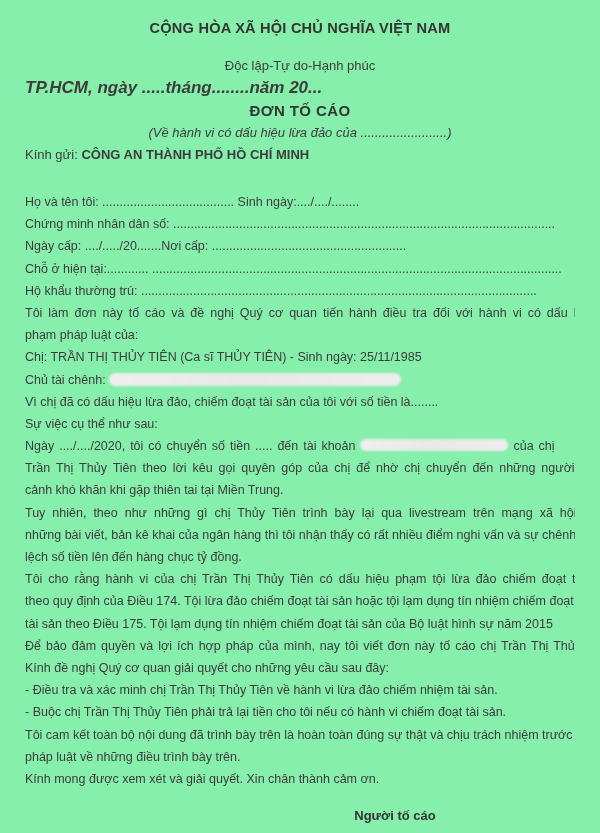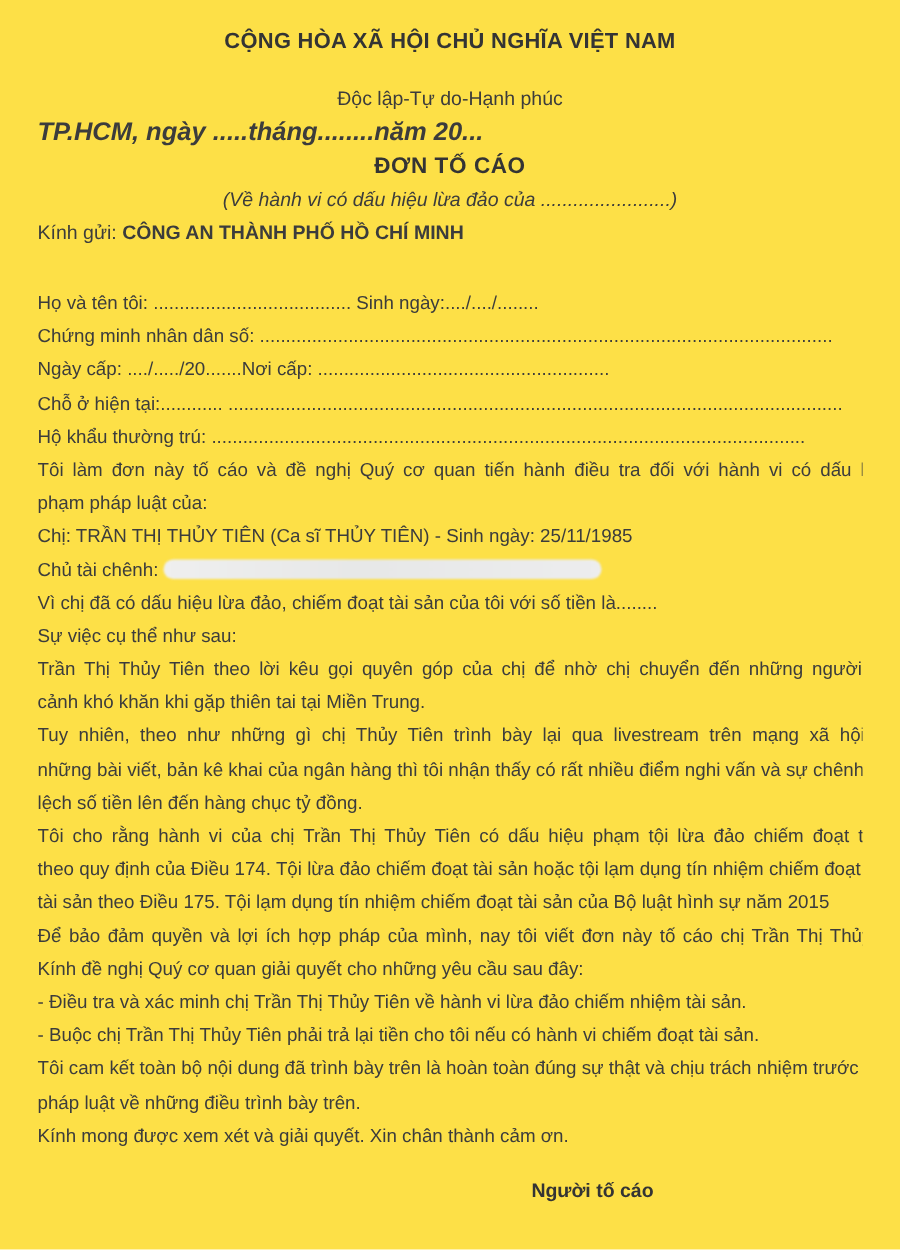--- a/index.html
+++ b/index.html
@@ -1,19 +1,19 @@
 <!DOCTYPE html>
 <html><head>
 <meta charset="utf-8">
 <style>
   html,body{margin:0;padding:0;background:#ffffff;}
   .page{
     width:600px;height:833px;box-sizing:border-box;
     padding:18px 25px 0 25px;
-    background:#fde047;
+    background:#86efac;
     font-family:"Liberation Sans", sans-serif;
     font-size:12.5px;
     color:#3c3c3c;
     overflow:hidden;
     position:relative;
   }
   .center{text-align:center;}
   .b{font-weight:bold;}
   .national-title{font-weight:bold;font-size:14.6px;line-height:20px;letter-spacing:.2px;color:#343434;}
   .motto{font-size:13px;line-height:22px;margin-top:17px;}
@@ -58,20 +58,21 @@
 
   <div class="line ws2">Tôi làm đơn này tố cáo và đề nghị Quý cơ quan tiến hành điều tra đối với hành vi có dấu hiệu vi</div>
   <div class="line">phạm pháp luật của:</div>
   <div class="line">Chị: TRẦN THỊ THỦY TIÊN (Ca sĩ THỦY TIÊN) - Sinh ngày: 25/11/1985</div>
 
   <div class="line"><span>Chủ tài chênh:</span> <span class="redact redact-holder"></span></div>
 
   <div class="line">Vì chị đã có dấu hiệu lừa đảo, chiếm đoạt tài sản của tôi với số tiền là........</div>
   <div class="line">Sự việc cụ thể như sau:</div>
 
+  <div class="line ws1"><span>Ngày ..../..../2020, tôi có chuyển số tiền ..... đến tài khoản</span> <span class="redact redact-number"></span> <span>của chị</span></div>
 
   <div class="line ws2">Trần Thị Thủy Tiên theo lời kêu gọi quyên góp của chị để nhờ chị chuyển đến những người có hoàn</div>
   <div class="line">cảnh khó khăn khi gặp thiên tai tại Miền Trung.</div>
 
   <div class="line ws3">Tuy nhiên, theo như những gì chị Thủy Tiên trình bày lại qua livestream trên mạng xã hội, qua</div>
   <div class="line">những bài viết, bản kê khai của ngân hàng thì tôi nhận thấy có rất nhiều điểm nghi vấn và sự chênh</div>
   <div class="line">lệch số tiền lên đến hàng chục tỷ đồng.</div>
 
   <div class="line ws2">Tôi cho rằng hành vi của chị Trần Thị Thủy Tiên có dấu hiệu phạm tội lừa đảo chiếm đoạt tài sản</div>
   <div class="line">theo quy định của Điều 174. Tội lừa đảo chiếm đoạt tài sản hoặc tội lạm dụng tín nhiệm chiếm đoạt</div>

